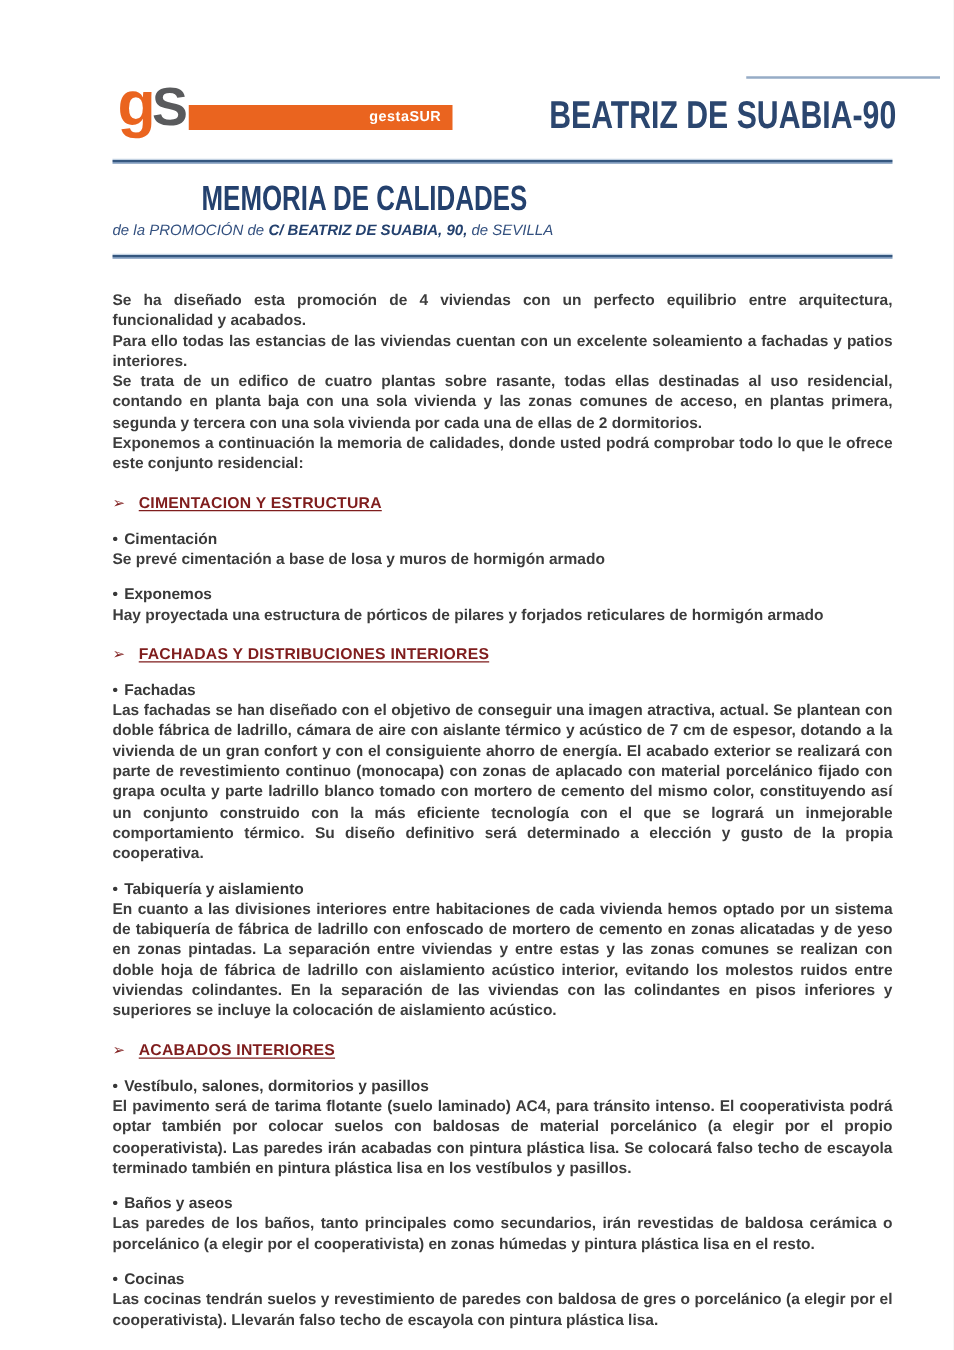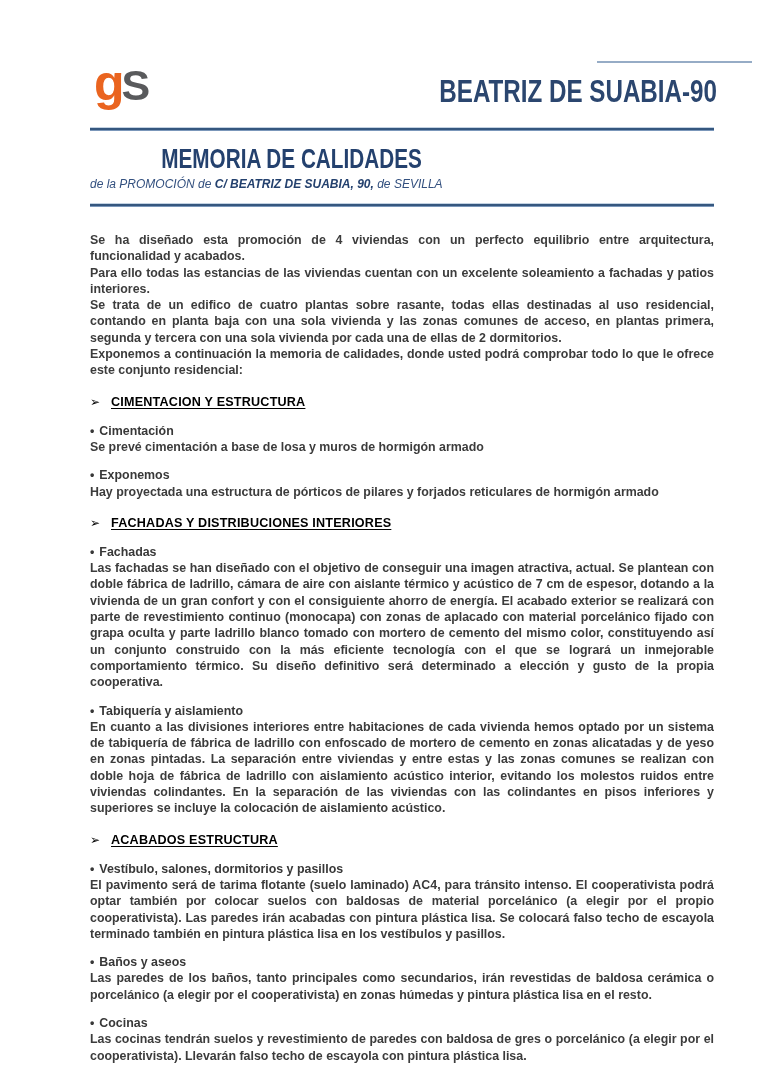--- a/index.html
+++ b/index.html
@@ -59,21 +59,21 @@
     margin:1px 0 0; font-size:12px; color:#33507f; line-height:15px;font-style:italic;
   }
   .doc-subtitle .seg-bold { font-weight:bold; color:#24416e; }
   
   .content {
     position:absolute; left:90px; top:232px; width:624px;
     color:#3c3c3c; font-size:12.4px; line-height:16.3px;
   }
   p.body { margin:0; text-align:justify;font-weight:bold; }
   .section-heading {
-    margin:15px 0 0; font-size:12.6px; font-weight:bold; color:#000000;
+    margin:15px 0 0; font-size:12.6px; font-weight:bold; color:#7f1d1d;
     line-height:17px;
   }
   .section-heading .arrow {
     display:inline-block; width:21px;
     font-family:"DejaVu Sans", sans-serif; font-size:12px;
     text-decoration:none;
   }
   .section-heading .ht {
     text-decoration:underline; text-underline-offset:2px;
     letter-spacing:0.2px;
@@ -82,20 +82,21 @@
     margin:12px 0 0; font-weight:bold; color:#383838;
   }
   .sub-title .bullet { margin-right:5px; }
 </style>
 </head>
 <body>
 
 <div class="page">
 
   <div class="logo-text"><span class="logo-g">g</span><span class="logo-s">S</span></div>
+  <div class="logo-bar"><span>gestaSUR</span></div>
   <div class="top-right-line"></div>
   <div class="project-title">BEATRIZ DE SUABIA-90</div>
 
   <div class="rule rule-top"></div>
   <div class="title-block">
     <p class="doc-title">MEMORIA DE CALIDADES</p>
     <p class="doc-subtitle"><span>de la PROMOCIÓN de </span><span class="seg-bold">C/ BEATRIZ DE SUABIA, 90,</span><span> de SEVILLA</span></p>
   </div>
   <div class="rule rule-bottom"></div>
 
@@ -120,21 +121,21 @@
       <p class="section-heading"><span class="arrow">➢</span><span class="ht">FACHADAS Y DISTRIBUCIONES INTERIORES</span></p>
 
       <p class="sub-title"><span class="bullet">•</span><span>Fachadas</span></p>
       <p class="body">Las fachadas se han diseñado con el objetivo de conseguir una imagen atractiva, actual. Se plantean con doble fábrica de ladrillo, cámara de aire con aislante térmico y acústico de 7 cm de espesor, dotando a la vivienda de un gran confort y con el consiguiente ahorro de energía. El acabado exterior se realizará con parte de revestimiento continuo (monocapa) con zonas de aplacado con material porcelánico fijado con grapa oculta y parte ladrillo blanco tomado con mortero de cemento del mismo color, constituyendo así un conjunto construido con la más eficiente tecnología con el que se logrará un inmejorable comportamiento térmico. Su diseño definitivo será determinado a elección y gusto de la propia cooperativa.</p>
 
       <p class="sub-title"><span class="bullet">•</span><span>Tabiquería y aislamiento</span></p>
       <p class="body">En cuanto a las divisiones interiores entre habitaciones de cada vivienda hemos optado por un sistema de tabiquería de fábrica de ladrillo con enfoscado de mortero de cemento en zonas alicatadas y de yeso en zonas pintadas. La separación entre viviendas y entre estas y las zonas comunes se realizan con doble hoja de fábrica de ladrillo con aislamiento acústico interior, evitando los molestos ruidos entre viviendas colindantes. En la separación de las viviendas con las colindantes en pisos inferiores y superiores se incluye la colocación de aislamiento acústico.</p>
     </div>
 
     <div>
-      <p class="section-heading"><span class="arrow">➢</span><span class="ht">ACABADOS ESTRUCTURA</span></p>
+      <p class="section-heading"><span class="arrow">➢</span><span class="ht">ACABADOS INTERIORES</span></p>
 
       <p class="sub-title"><span class="bullet">•</span><span>Vestíbulo, salones, dormitorios y pasillos</span></p>
       <p class="body">El pavimento será de tarima flotante (suelo laminado) AC4, para tránsito intenso. El cooperativista podrá optar también por colocar suelos con baldosas de material porcelánico (a elegir por el propio cooperativista). Las paredes irán acabadas con pintura plástica lisa. Se colocará falso techo de escayola terminado también en pintura plástica lisa en los vestíbulos y pasillos.</p>
 
       <p class="sub-title"><span class="bullet">•</span><span>Baños y aseos</span></p>
       <p class="body">Las paredes de los baños, tanto principales como secundarios, irán revestidas de baldosa cerámica o porcelánico (a elegir por el cooperativista) en zonas húmedas y pintura plástica lisa en el resto.</p>
 
       <p class="sub-title"><span class="bullet">•</span><span>Cocinas</span></p>
       <p class="body">Las cocinas tendrán suelos y revestimiento de paredes con baldosa de gres o porcelánico (a elegir por el cooperativista). Llevarán falso techo de escayola con pintura plástica lisa.</p>
     </div>

